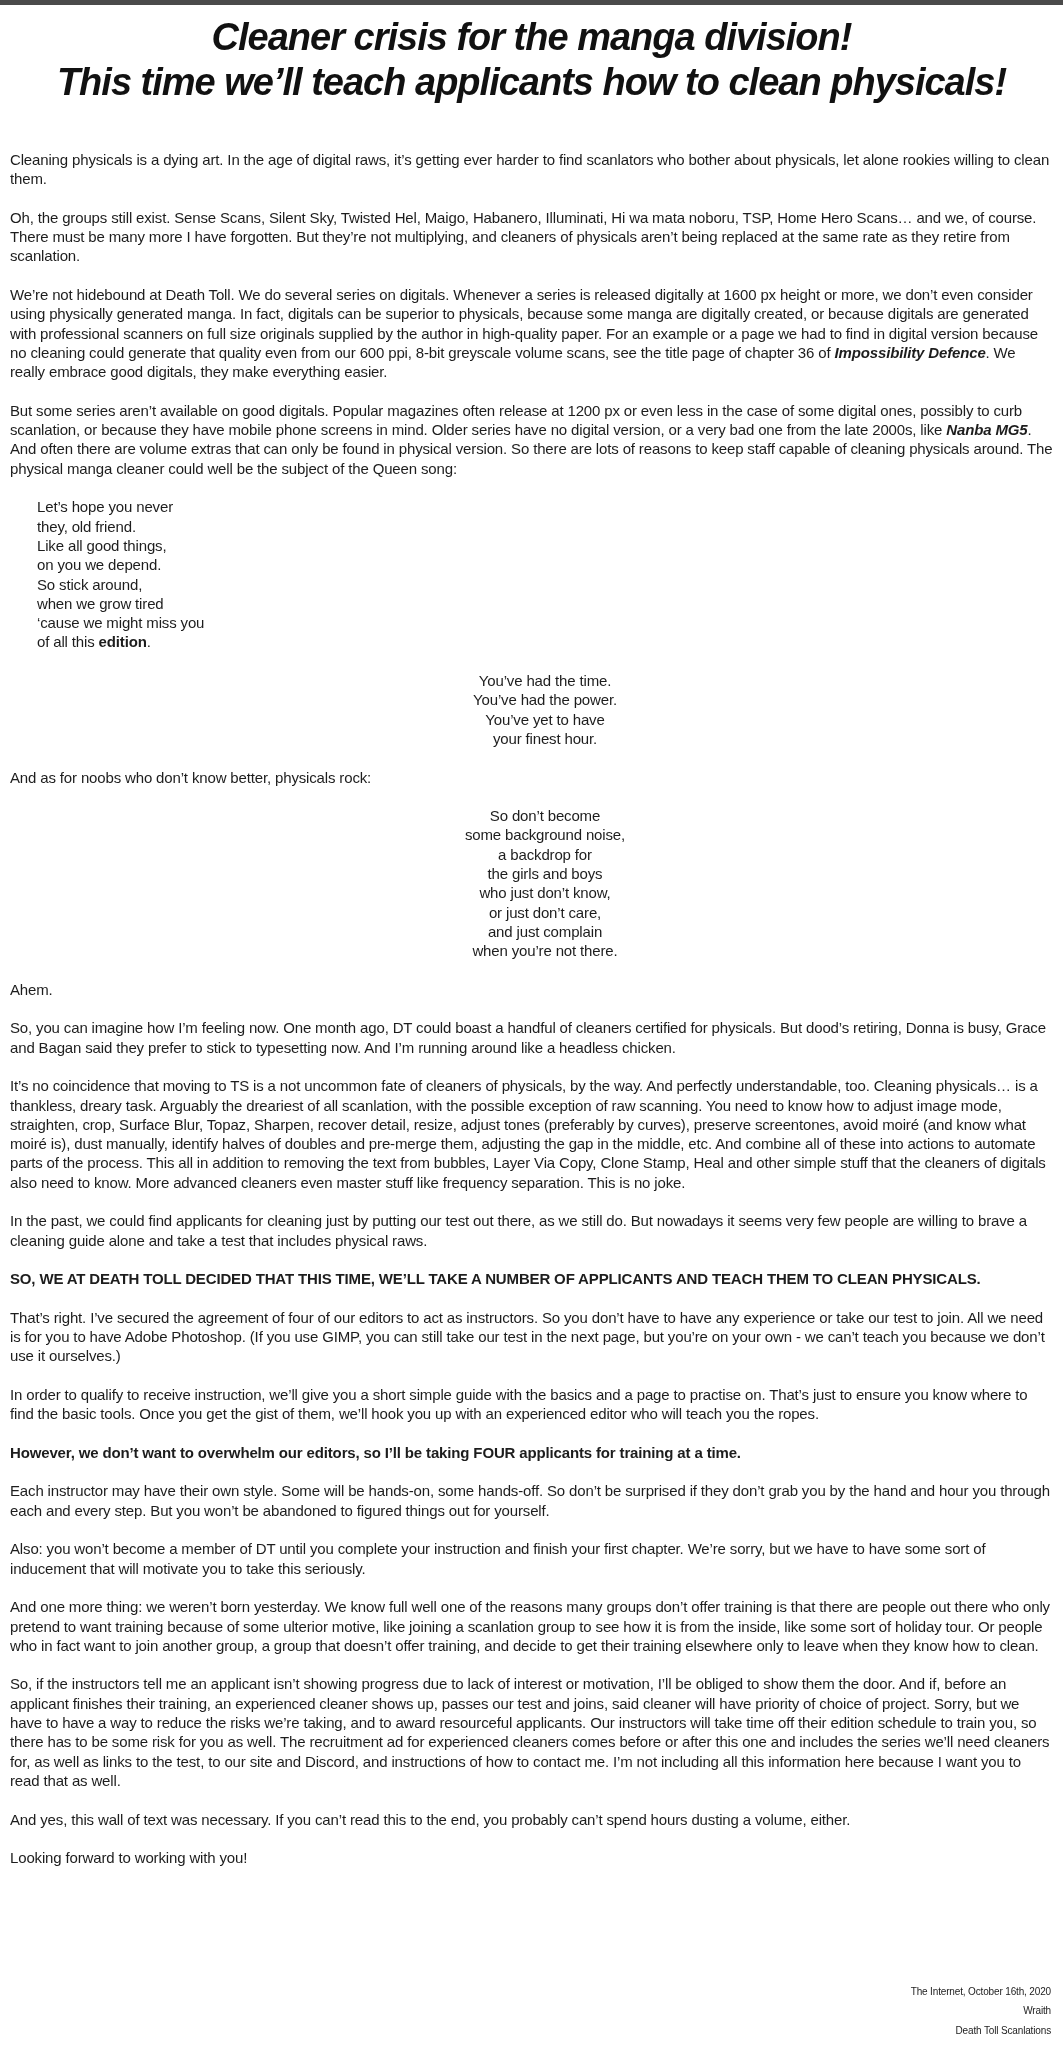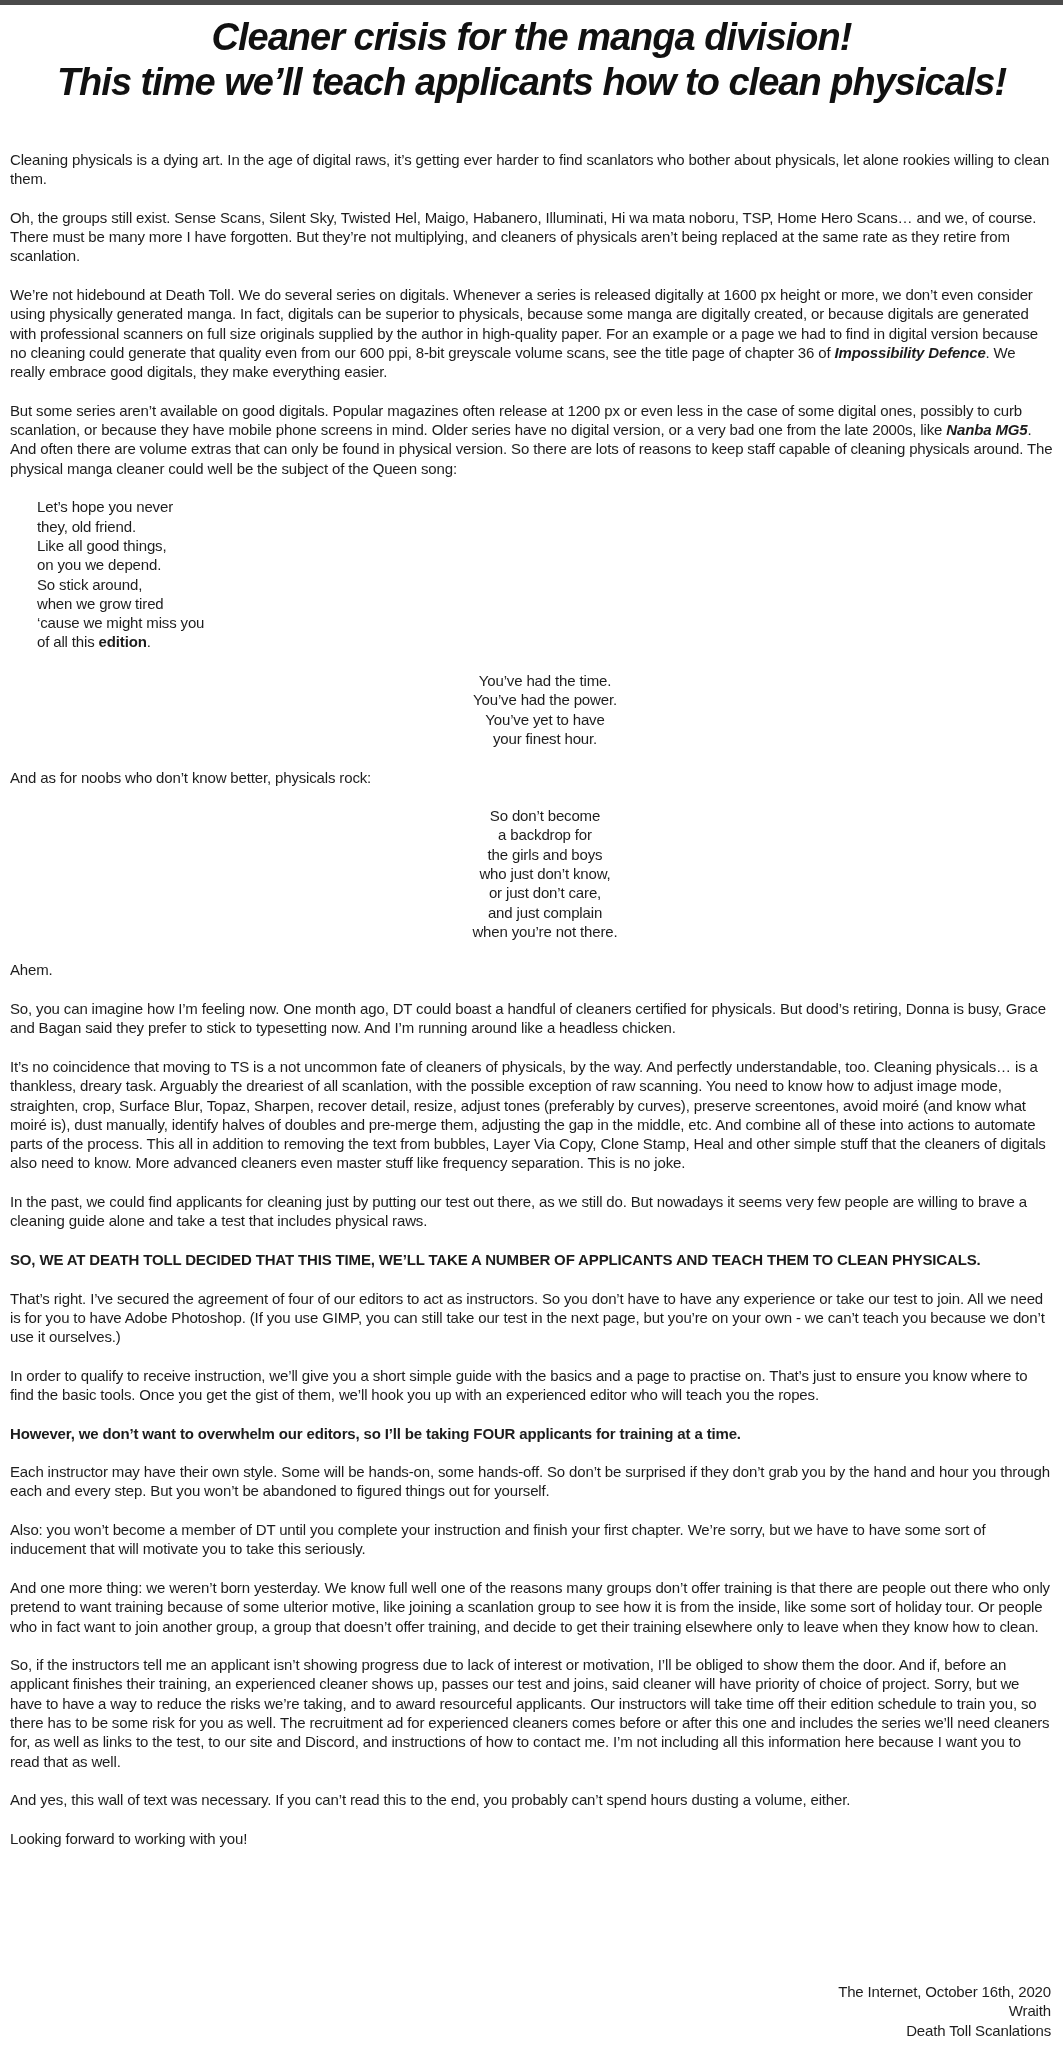--- a/index.html
+++ b/index.html
@@ -42,21 +42,21 @@
   .poem {
     margin: 0 0 19.3px 27px;
   }
   .poem .stanza { margin: 0 0 19.3px 0; }
   .poem .stanza:last-child { margin-bottom: 0; text-align: center; }
   .signature {
     position: absolute;
     right: 12px;
     bottom: 8px;
     text-align: right;
-    font-size: 15px;
+    font-size: 10px;
     line-height: 19.3px;
     letter-spacing: -0.15px;
   }
 </style>
 </head>
 <body style="background: rgb(255, 255, 255); color: rgb(29, 29, 29);">
 
 <div class="top-bar" style="background: rgb(74, 74, 74);"></div>
 
 <div class="page">
@@ -86,20 +86,21 @@
           <div class="poem-line"><span>You’ve had the time.</span></div>
           <div class="poem-line"><span>You’ve had the power.</span></div>
           <div class="poem-line"><span>You’ve yet to have</span></div>
           <div class="poem-line"><span>your finest hour.</span></div>
         </div>
       </div>
       <p class="para"><span>And as for noobs who don’t know better, physicals rock:</span></p>
       <div class="poem">
         <div class="stanza">
           <div class="poem-line"><span>So don’t become</span></div>
+          <div class="poem-line"><span>some background noise,</span></div>
           <div class="poem-line"><span>a backdrop for</span></div>
           <div class="poem-line"><span>the girls and boys</span></div>
           <div class="poem-line"><span>who just don’t know,</span></div>
           <div class="poem-line"><span>or just don’t care,</span></div>
           <div class="poem-line"><span>and just complain</span></div>
           <div class="poem-line"><span>when you’re not there.</span></div>
         </div>
       </div>
       <p class="para"><span>Ahem.</span></p>
       <p class="para"><span>So, you can imagine how I’m feeling now. One month ago, DT could boast a handful of cleaners certified for physicals. But dood’s retiring, Donna is busy, Grace and Bagan said they prefer to stick to typesetting now. And I’m running around like a headless chicken.</span></p>

